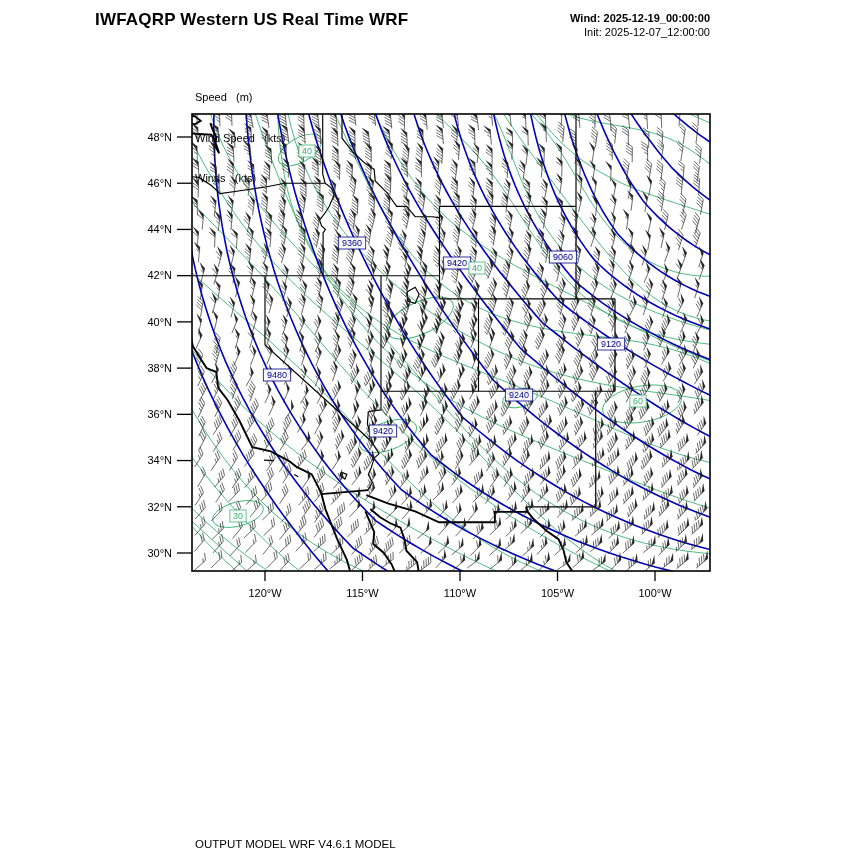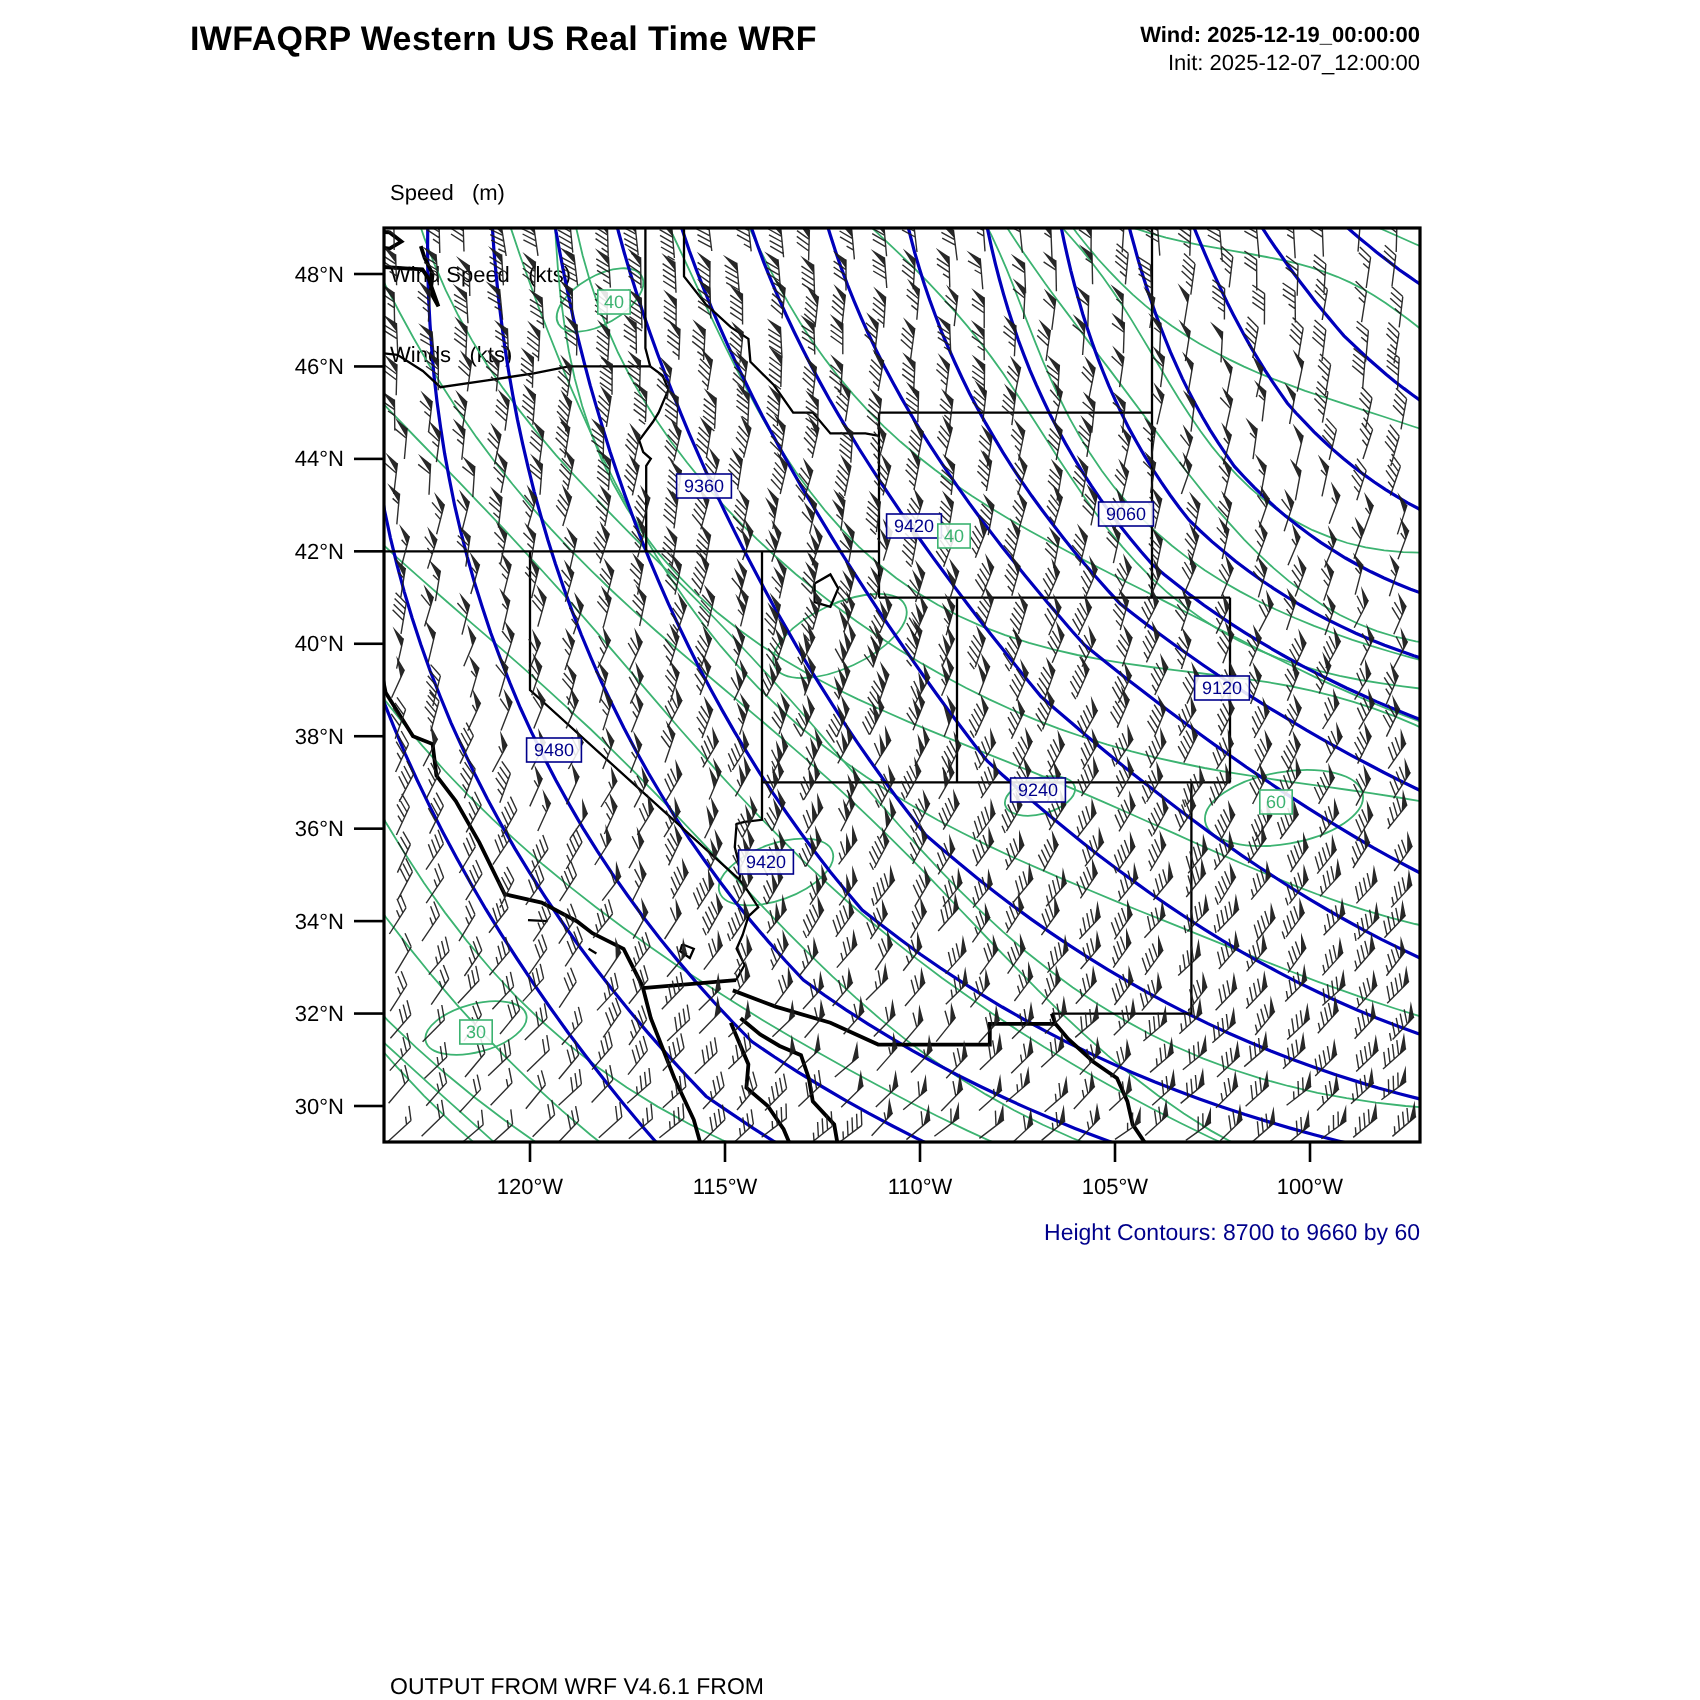--- a/index.html
+++ b/index.html
@@ -182,19 +182,18 @@
       <line x1="460" y1="571" x2="460" y2="581" stroke="#000" stroke-width="1.3"></line>
       <text x="460" y="597" text-anchor="middle" font-size="11px" fill="#000">110°W</text>
       <line x1="557.5" y1="571" x2="557.5" y2="581" stroke="#000" stroke-width="1.3"></line>
       <text x="557.5" y="597" text-anchor="middle" font-size="11px" fill="#000">105°W</text>
       <line x1="655" y1="571" x2="655" y2="581" stroke="#000" stroke-width="1.3"></line>
       <text x="655" y="597" text-anchor="middle" font-size="11px" fill="#000">100°W</text>
     </g>
   </svg>
 
 <div class="abs" id="cinfo">
-  <div class="hline">Height Contours: 8700 to 9660 by 60</div>
 </div>
 
 <div class="abs" id="footer">
-  <div>OUTPUT FROM WRF V4.6.1 FROM</div>
+  <div>OUTPUT MODEL WRF V4.6.1 MODEL</div>
   
 </div>
 
 </body></html>

